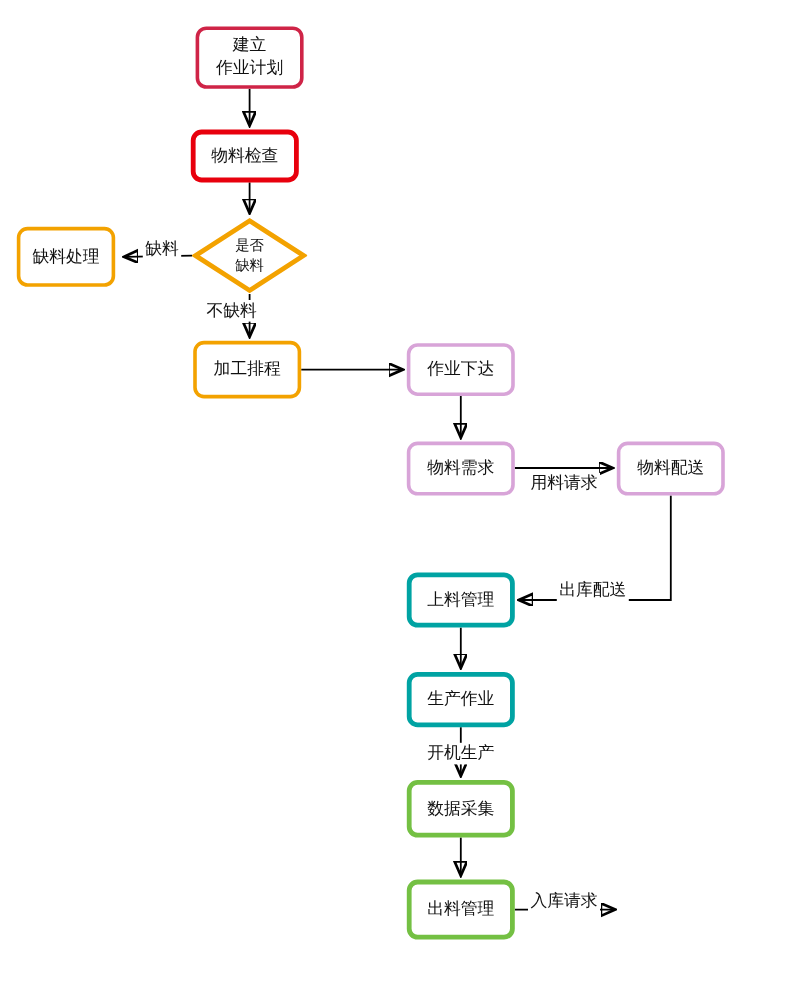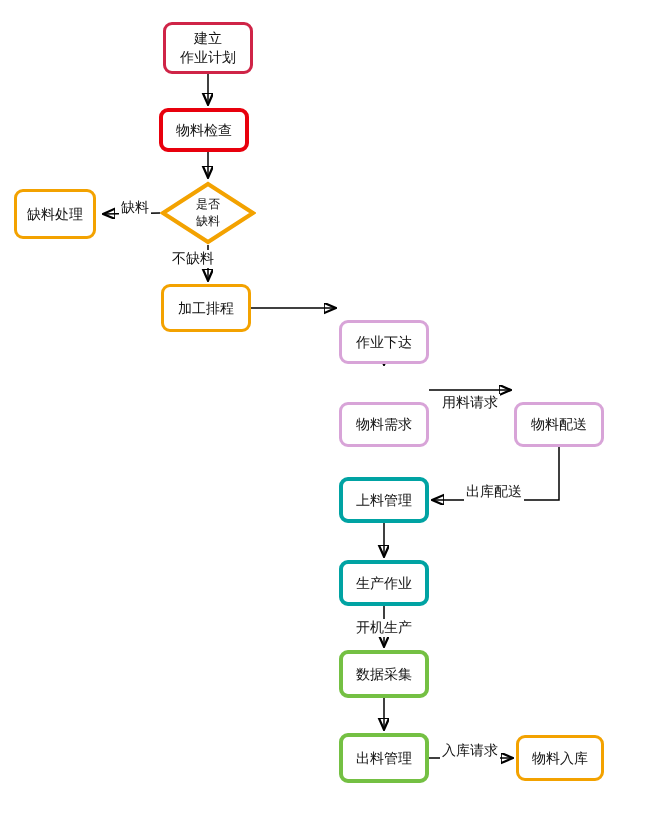--- a/index.html
+++ b/index.html
@@ -12,21 +12,21 @@
   .node {
     position: absolute; display: flex; align-items: center; justify-content: center;
     border: 3px solid #888; border-radius: 9px; background: #fff;
     font-size: 14px; line-height: 19px; text-align: center;
   }
   .node .label, .node-diamond .label { white-space: pre-line; }
 
   .crimson { border-color: #cf2447; }
   .red     { border-color: #e8000d; border-width: 4px; }
   .orange  { border-color: #f3a200; }
-  .pink    { border-color: #d8a4d8; margin-top: 34px; }
+  .pink    { border-color: #d8a4d8; }
   .teal    { border-color: #00a3a3; border-width: 4px; }
   .green   { border-color: #74c043; border-width: 4px; }
 
   .node-diamond {
     position: absolute; display: flex; align-items: center; justify-content: center;
     text-align: center; font-size: 12px; line-height: 17px;
   }
   .node-diamond svg { position: absolute; left: 0; top: 0; width: 100%; height: 100%; }
   .node-diamond .label { position: relative; }
   .diamond-shape { fill: #ffffff; stroke: #f3a200; stroke-width: 4; stroke-linejoin: miter; }
@@ -107,23 +107,20 @@
   </div>
 
   <div class="node green" style="left:339px; top:650px; width:90px; height:48px;">
     <span class="label">数据采集</span>
   </div>
 
   <div class="node green" style="left:339px; top:733px; width:90px; height:50px;">
     <span class="label">出料管理</span>
   </div>
 
-  <div class="node orange" style="left:516px; top:735px; width:88px; height:46px;">
-    <span class="label">物料入库</span>
-  </div>
 
   <span class="edge-label" style="left:119px; top:199px;">缺料</span>
   <span class="edge-label" style="left:170px; top:250px;">不缺料</span>
   <span class="edge-label" style="left:440px; top:394px;">用料请求</span>
   <span class="edge-label" style="left:464px; top:483px;">出库配送</span>
   <span class="edge-label" style="left:354px; top:619px;">开机生产</span>
   <span class="edge-label" style="left:440px; top:742px;">入库请求</span>
 
 </div>
 

